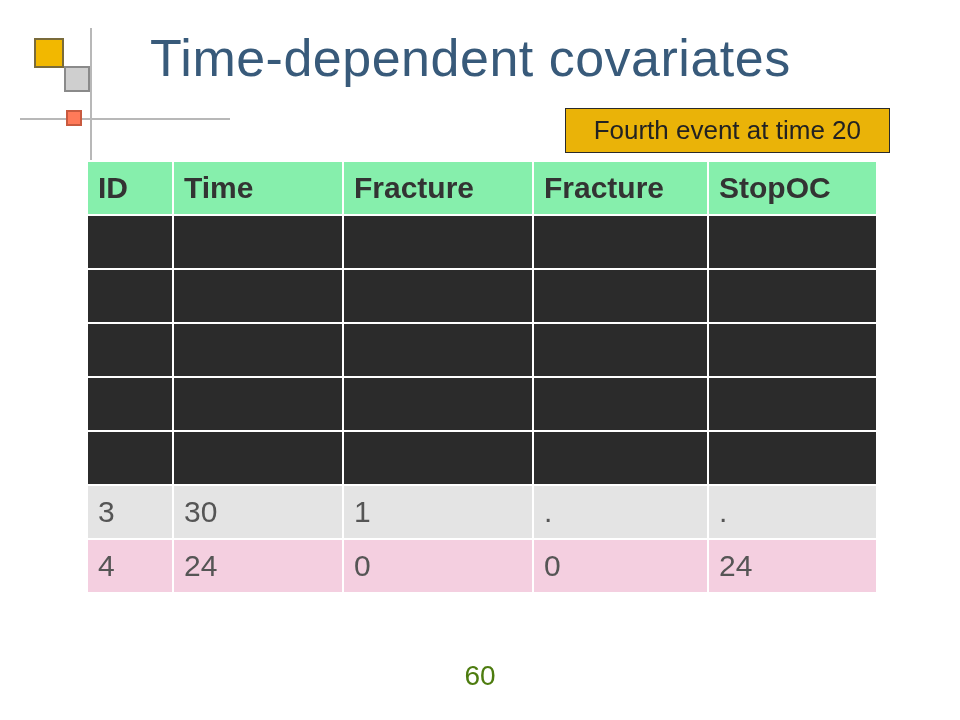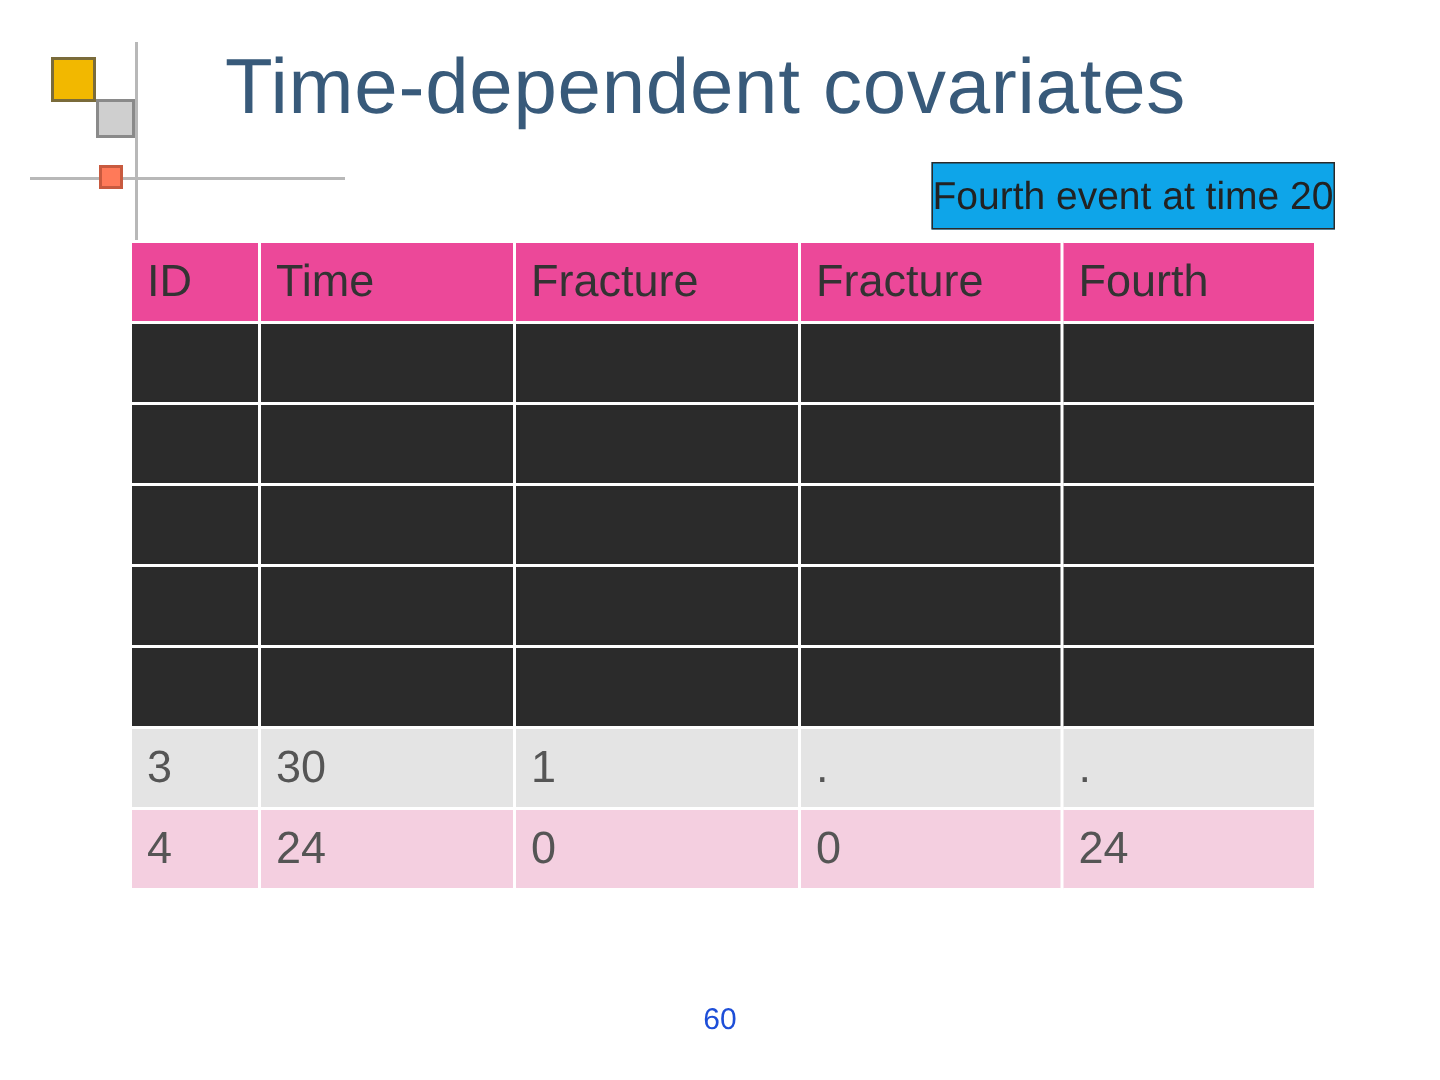--- a/index.html
+++ b/index.html
@@ -66,23 +66,23 @@
     right: 40px;
     font-size: 52px;
     color: #385a7a;
     font-family: Verdana, sans-serif;
     letter-spacing: 0.5px;
   }
   .callout {
     position: absolute;
     top: 108px;
     right: 70px;
-    background: #0ea5e9;
+    background: #eab308;
     border: 1.5px solid #2a2a2a;
-    padding: 6px 0;
+    padding: 6px 28px;
     font-size: 26px;
     color: #222;
     font-family: "Comic Sans MS", "Comic Sans", cursive, sans-serif;
   }
   .table-wrap {
     position: absolute;
     top: 160px;
     left: 86px;
     width: 790px;
   }
@@ -100,42 +100,43 @@
   table.data col.c5 { width: 169px; }
   table.data th, table.data td {
     border: 2px solid #fff;
     padding: 6px 10px;
     text-align: left;
     font-weight: normal;
     height: 40px;
     box-sizing: content-box;
   }
   table.data thead th {
-    background: #ec4899;
+    background: #86efac;
     color: #333;
+    font-weight: bold;
   }
   tr.dark td {
     background: #2b2b2b;
     color: #2b2b2b;
   }
   tr.gray td {
     background: #e4e4e4;
     color: #555;
   }
   tr.pink td {
     background: #f4cfe0;
     color: #555;
   }
   .page-number {
     position: absolute;
     bottom: 28px;
     left: 0; right: 0;
     text-align: center;
-    font-size: 20px;
-    color: #1d4ed8;
+    font-size: 28px;
+    color: #4d7c0f;
   }
 </style>
 </head>
 <body>
 
 <div class="slide">
 
   <div class="deco">
     <div class="hline"></div>
     <div class="vline"></div>
@@ -156,21 +157,21 @@
           <col class="c3">
           <col class="c4">
           <col class="c5">
       </colgroup>
       <thead>
         <tr>
           <th>ID</th>
           <th>Time</th>
           <th>Fracture</th>
           <th>Fracture</th>
-          <th>Fourth</th>
+          <th>StopOC</th>
         </tr>
       </thead>
       <tbody>
           <tr class="dark">
             <td>&nbsp;</td>
             <td>&nbsp;</td>
             <td>&nbsp;</td>
             <td>&nbsp;</td>
             <td>&nbsp;</td>
           </tr>

